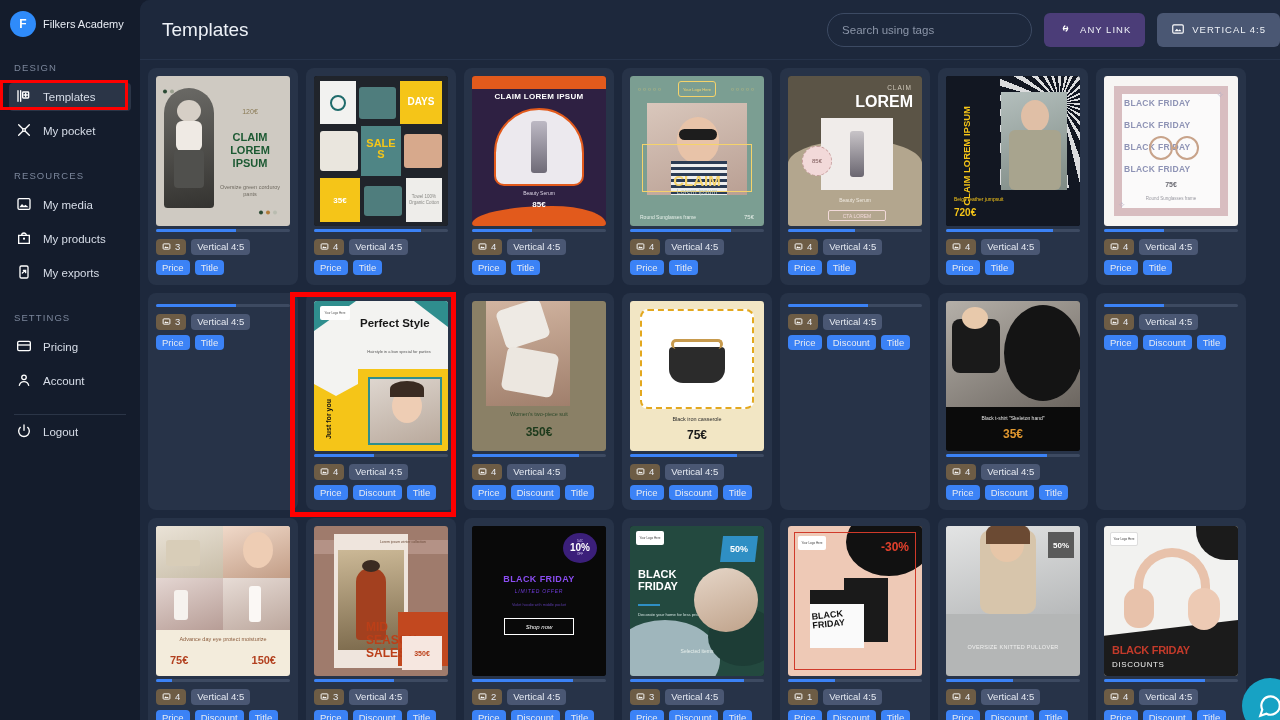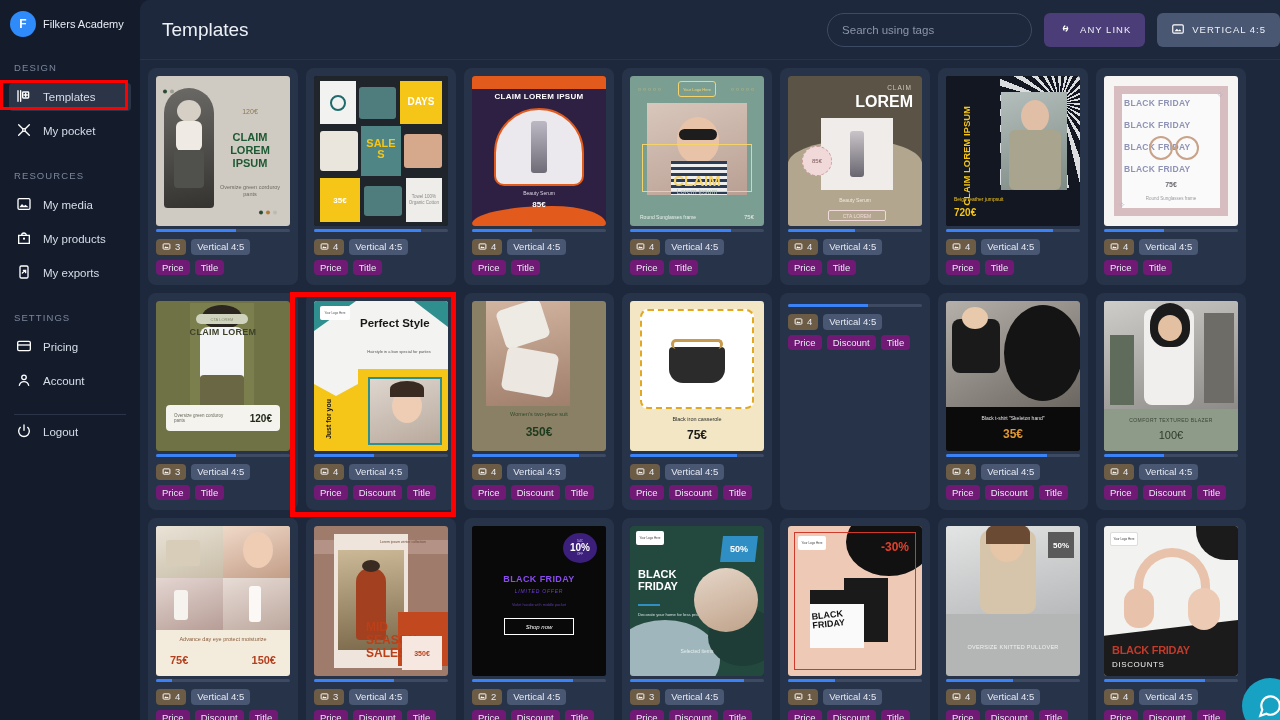--- a/index.html
+++ b/index.html
@@ -113,21 +113,21 @@
     overflow: hidden;
   }
   .progress > i { display: block; height: 3px; background: #3b82f6; }
   .badges { margin-top: 7px; display: flex; flex-wrap: wrap; gap: 5px; }
   .badge {
     font-size: 9.5px; border-radius: 4px; padding: 3px 6px; color: #e6eaf2;
     display: flex; align-items: center; gap: 4px; line-height: 1;
   }
   .b-count { background: #6d5c45; }
   .b-ratio { background: #4a5773; }
-  .b-tag   { background: #701a75; }
+  .b-tag   { background: #3b82f6; }
   .badges.tags { margin-top: 5px; }
 
   
   .hl-card {
     position: absolute; left: 150px; top: 292px;
     width: 166px; height: 225px;
     border: 5px solid #ff0000; z-index: 35; pointer-events: none;
   }
 
   
@@ -507,35 +507,20 @@
                   <path d="M6 16l4-4.5 3 3 2-2 3 3.5" fill="#fff" stroke="none"></path>
                 </svg>4</span>
       <span class="badge b-ratio">Vertical 4:5</span>
     </div>
     <div class="badges tags">
               <span class="badge b-tag">Price</span>
               <span class="badge b-tag">Title</span>
             </div>
           </div>
           <div class="card">
-    <div class="thumb">
-      <div class="t" style="background:#6e7245"></div>
-      <div style="position:absolute;left:34px;top:2px;width:64px;height:120px;background:#7b7f4e"></div>
-      <div style="position:absolute;left:46px;top:4px;width:40px;height:24px;border-radius:50%;background:#2b2520"></div>
-      <div style="position:absolute;left:44px;top:26px;width:44px;height:52px;background:#f2f4f6;border-radius:8px 8px 4px 4px"></div>
-      <div style="position:absolute;left:44px;top:74px;width:44px;height:44px;background:#6a6744;border-radius:4px"></div>
-      <div style="position:absolute;left:40px;top:13px;width:52px;height:10px;border-radius:6px;background:#cfd3bd" class="ctr">
-                <span style="color:#8b8f72;font-size:4px">CTA LOREM</span>
-              </div>
-      <div class="txt" style="top:26px;color:#3d4128;font-size:9px;font-weight:bold;letter-spacing:.3px">CLAIM LOREM</div>
-      <div style="position:absolute;left:10px;bottom:20px;right:10px;height:26px;background:#f4f3ee;border-radius:4px;display:flex;align-items:center;justify-content:space-between;padding:0 8px">
-        <span style="color:#6b6a5e;font-size:4.5px;max-width:60px">Oversize green corduroy pants</span>
-        <span style="color:#22281a;font-size:10px;font-weight:bold">120€</span>
-              </div>
-            </div>
     <div class="progress">
               <i style="width:60%"></i>
             </div>
     <div class="badges">
       <span class="badge b-count">
         <svg width="9" height="9" viewBox="0 0 24 24" fill="none" stroke="#fff" stroke-width="2.5">
                   <rect x="3" y="5" width="18" height="14" rx="2"></rect>
                   <path d="M6 16l4-4.5 3 3 2-2 3 3.5" fill="#fff" stroke="none"></path>
                 </svg>3</span>
       <span class="badge b-ratio">Vertical 4:5</span>
@@ -676,33 +661,20 @@
                 </svg>4</span>
       <span class="badge b-ratio">Vertical 4:5</span>
     </div>
     <div class="badges tags">
               <span class="badge b-tag">Price</span>
               <span class="badge b-tag">Discount</span>
               <span class="badge b-tag">Title</span>
             </div>
           </div>
           <div class="card">
-    <div class="thumb">
-      <div class="t" style="background:#b3b0ab"></div>
-      <div style="position:absolute;left:0;top:0;width:100%;height:108px;background:linear-gradient(160deg,#cfcdc9,#8d8b88);overflow:hidden">
-        <div style="position:absolute;left:6px;top:34px;width:24px;height:70px;background:#5f6b5b"></div>
-        <div style="position:absolute;right:4px;top:12px;width:30px;height:90px;background:#6e6c66"></div>
-        <div style="position:absolute;left:40px;top:8px;width:50px;height:96px;background:#f1efee;border-radius:8px"></div>
-        <div style="position:absolute;left:46px;top:2px;width:40px;height:44px;border-radius:50% 50% 40% 40%;background:#1b1b1b"></div>
-        <div style="position:absolute;left:54px;top:14px;width:24px;height:26px;border-radius:50%;background:#e3c0a2"></div>
-      </div>
-      <div style="position:absolute;left:0;bottom:0;width:100%;height:42px;background:#8e9b88"></div>
-      <div class="txt" style="top:116px;color:#3b4338;font-size:5px;letter-spacing:.4px">COMFORT TEXTURED BLAZER</div>
-      <div class="txt" style="top:128px;color:#2f3a2c;font-size:11px">100€</div>
-            </div>
     <div class="progress">
               <i style="width:45%"></i>
             </div>
     <div class="badges">
       <span class="badge b-count">
         <svg width="9" height="9" viewBox="0 0 24 24" fill="none" stroke="#fff" stroke-width="2.5">
                   <rect x="3" y="5" width="18" height="14" rx="2"></rect>
                   <path d="M6 16l4-4.5 3 3 2-2 3 3.5" fill="#fff" stroke="none"></path>
                 </svg>4</span>
       <span class="badge b-ratio">Vertical 4:5</span>

